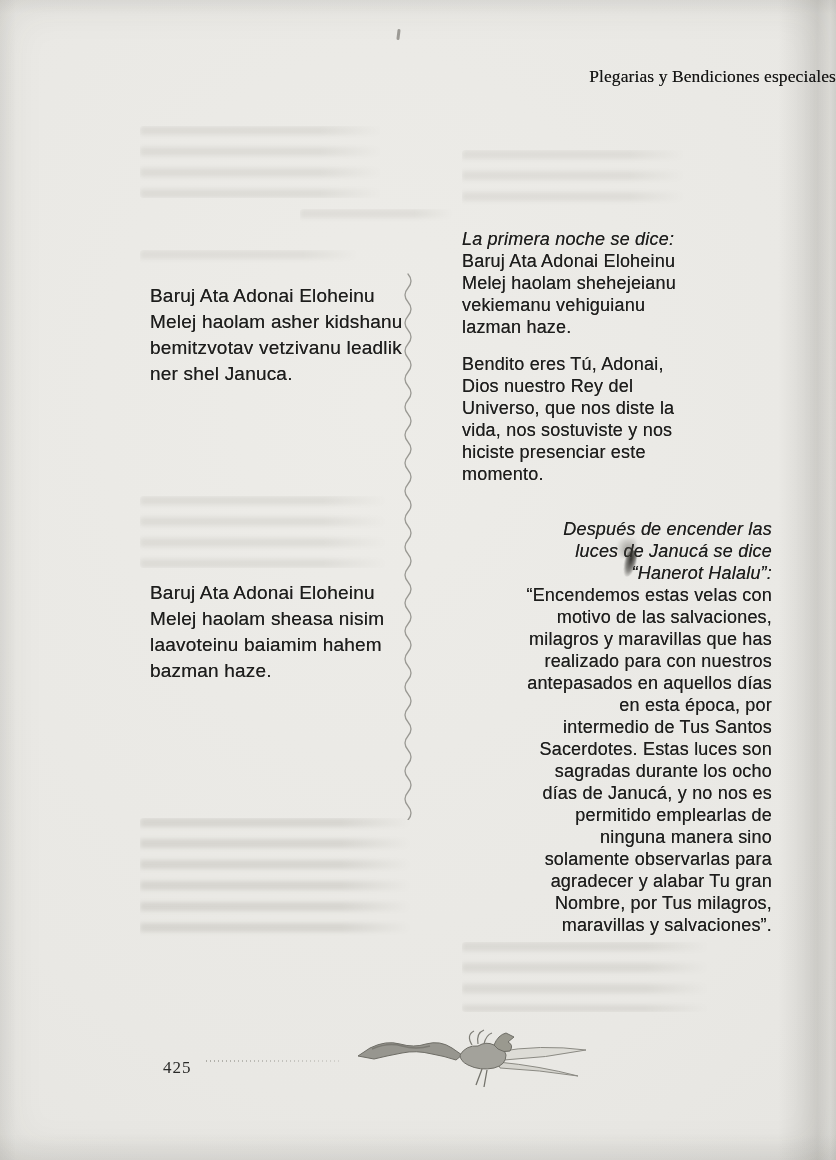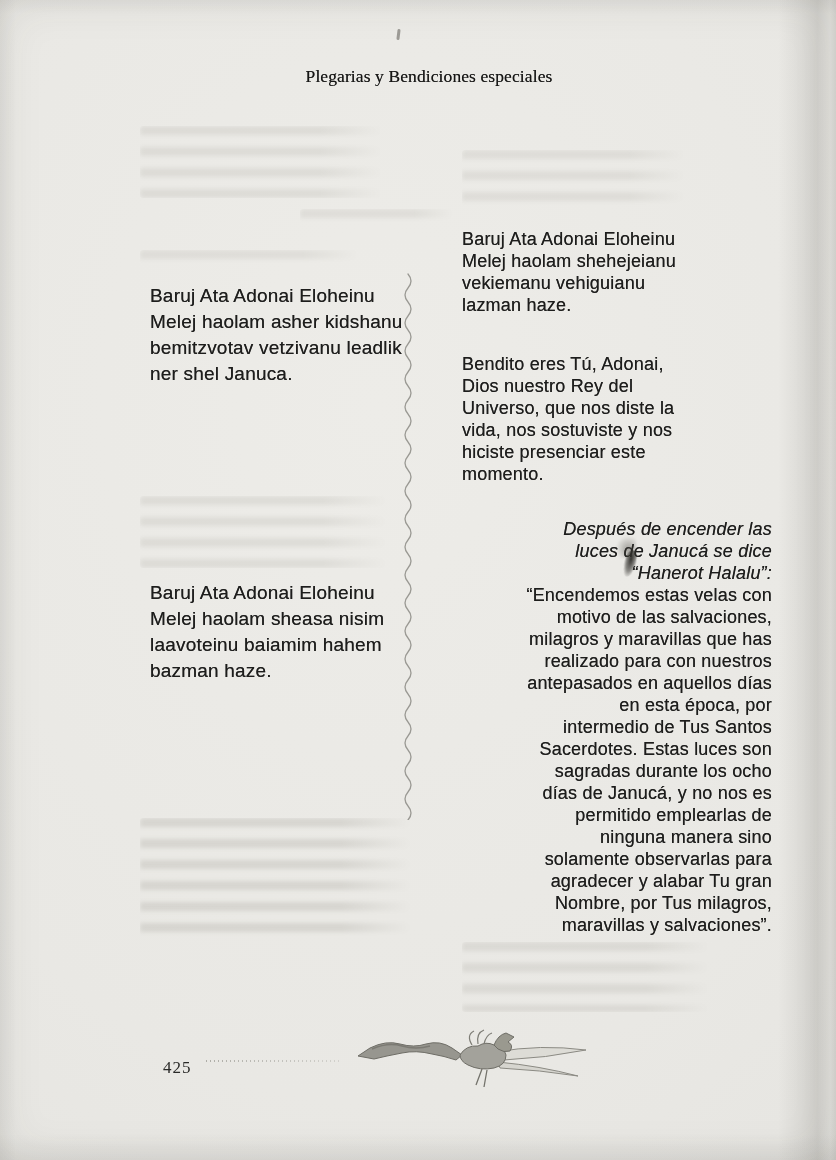--- a/index.html
+++ b/index.html
@@ -20,21 +20,21 @@
   .shade-bottom{position:absolute;left:0;right:0;bottom:0;height:26px;
     background:linear-gradient(to bottom, rgba(88,86,80,0), rgba(88,86,80,.08));}
   .shade-left{position:absolute;top:0;bottom:0;left:0;width:16px;
     background:linear-gradient(to right, rgba(88,86,80,.07), rgba(88,86,80,0));}
   .shade-top{position:absolute;left:0;right:0;top:0;height:14px;
     background:linear-gradient(to bottom, rgba(88,86,80,.06), rgba(88,86,80,0));}
 
   .header{
     position:absolute;top:66px;left:0;right:0;
     padding-left:22px;
-    text-align:center;
+    text-align:right;
     font-family:"Liberation Serif", serif;
     font-size:17.5px;letter-spacing:.1px;
     color:#161615;
     text-shadow:0 0 .5px rgba(20,20,20,.65);
   }
   .stray-mark{position:absolute;left:397px;top:29px;width:3px;height:11px;
     background:#5b5a54;border-radius:2px;transform:rotate(7deg);opacity:.55;}
 
   .title{
     position:absolute;left:147px;top:196px;margin:0;
@@ -129,20 +129,21 @@
   <div class="para lc p3">Baruj Ata Adonai Eloheinu
 Melej haolam sheasa nisim
 laavoteinu baiamim hahem
 bazman haze.</div>
 
   <svg class="divider" width="16" height="548" aria-hidden="true">
     <path d="M8 2 q 6 7 0 14 q -6 7 0 14 q 6 7 0 14 q -6 7 0 14 q 6 7 0 14 q -6 7 0 14 q 6 7 0 14 q -6 7 0 14 q 6 7 0 14 q -6 7 0 14 q 6 7 0 14 q -6 7 0 14 q 6 7 0 14 q -6 7 0 14 q 6 7 0 14 q -6 7 0 14 q 6 7 0 14 q -6 7 0 14 q 6 7 0 14 q -6 7 0 14 q 6 7 0 14 q -6 7 0 14 q 6 7 0 14 q -6 7 0 14 q 6 7 0 14 q -6 7 0 14 q 6 7 0 14 q -6 7 0 14 q 6 7 0 14 q -6 7 0 14 q 6 7 0 14 q -6 7 0 14 q 6 7 0 14 q -6 7 0 14 q 6 7 0 14 q -6 7 0 14 q 6 7 0 14 q -6 7 0 14 q 6 7 0 14" fill="none" stroke="#8d8c86" stroke-width="1.3" stroke-linecap="round"></path>
   </svg>
 
   <div class="rc-block rb1">
+    <span class="it">La primera noche se dice:</span>
     <span>Baruj Ata Adonai Eloheinu
 Melej haolam shehejeianu
 vekiemanu vehiguianu
 lazman haze.</span>
   </div>
   <div class="para rc rp2">Bendito eres Tú, Adonai,
 Dios nuestro Rey del
 Universo, que nos diste la
 vida, nos sostuviste y nos
 hiciste presenciar este

